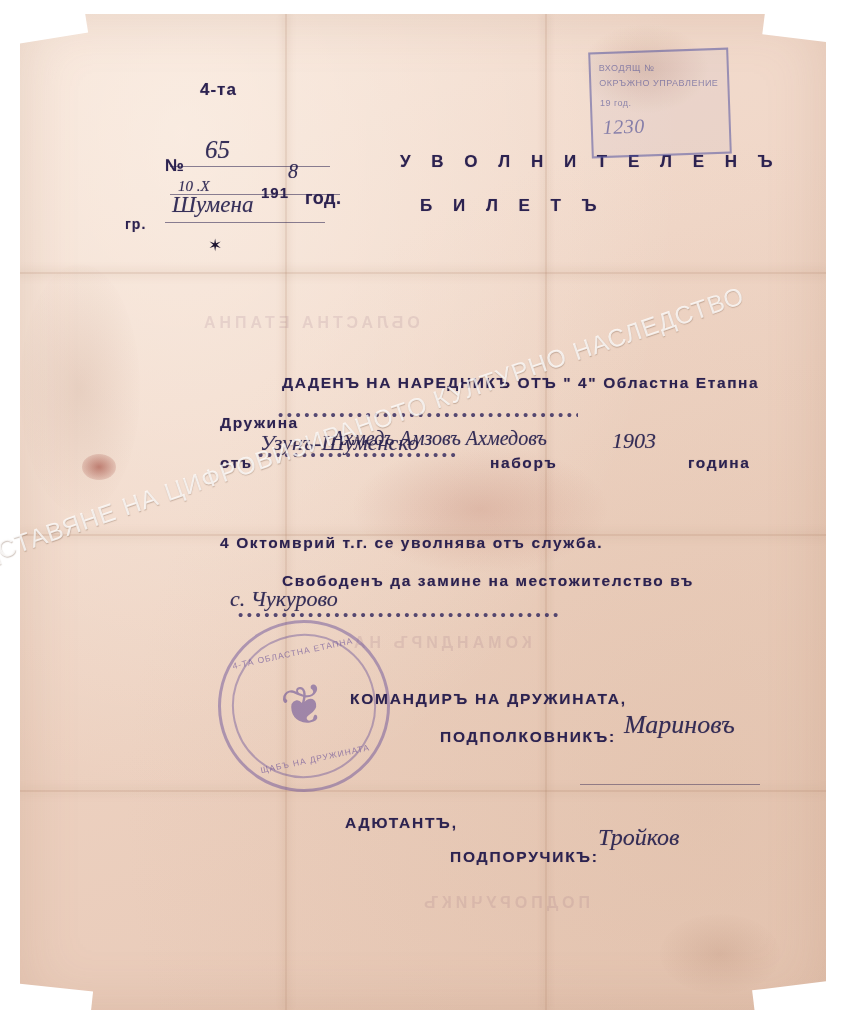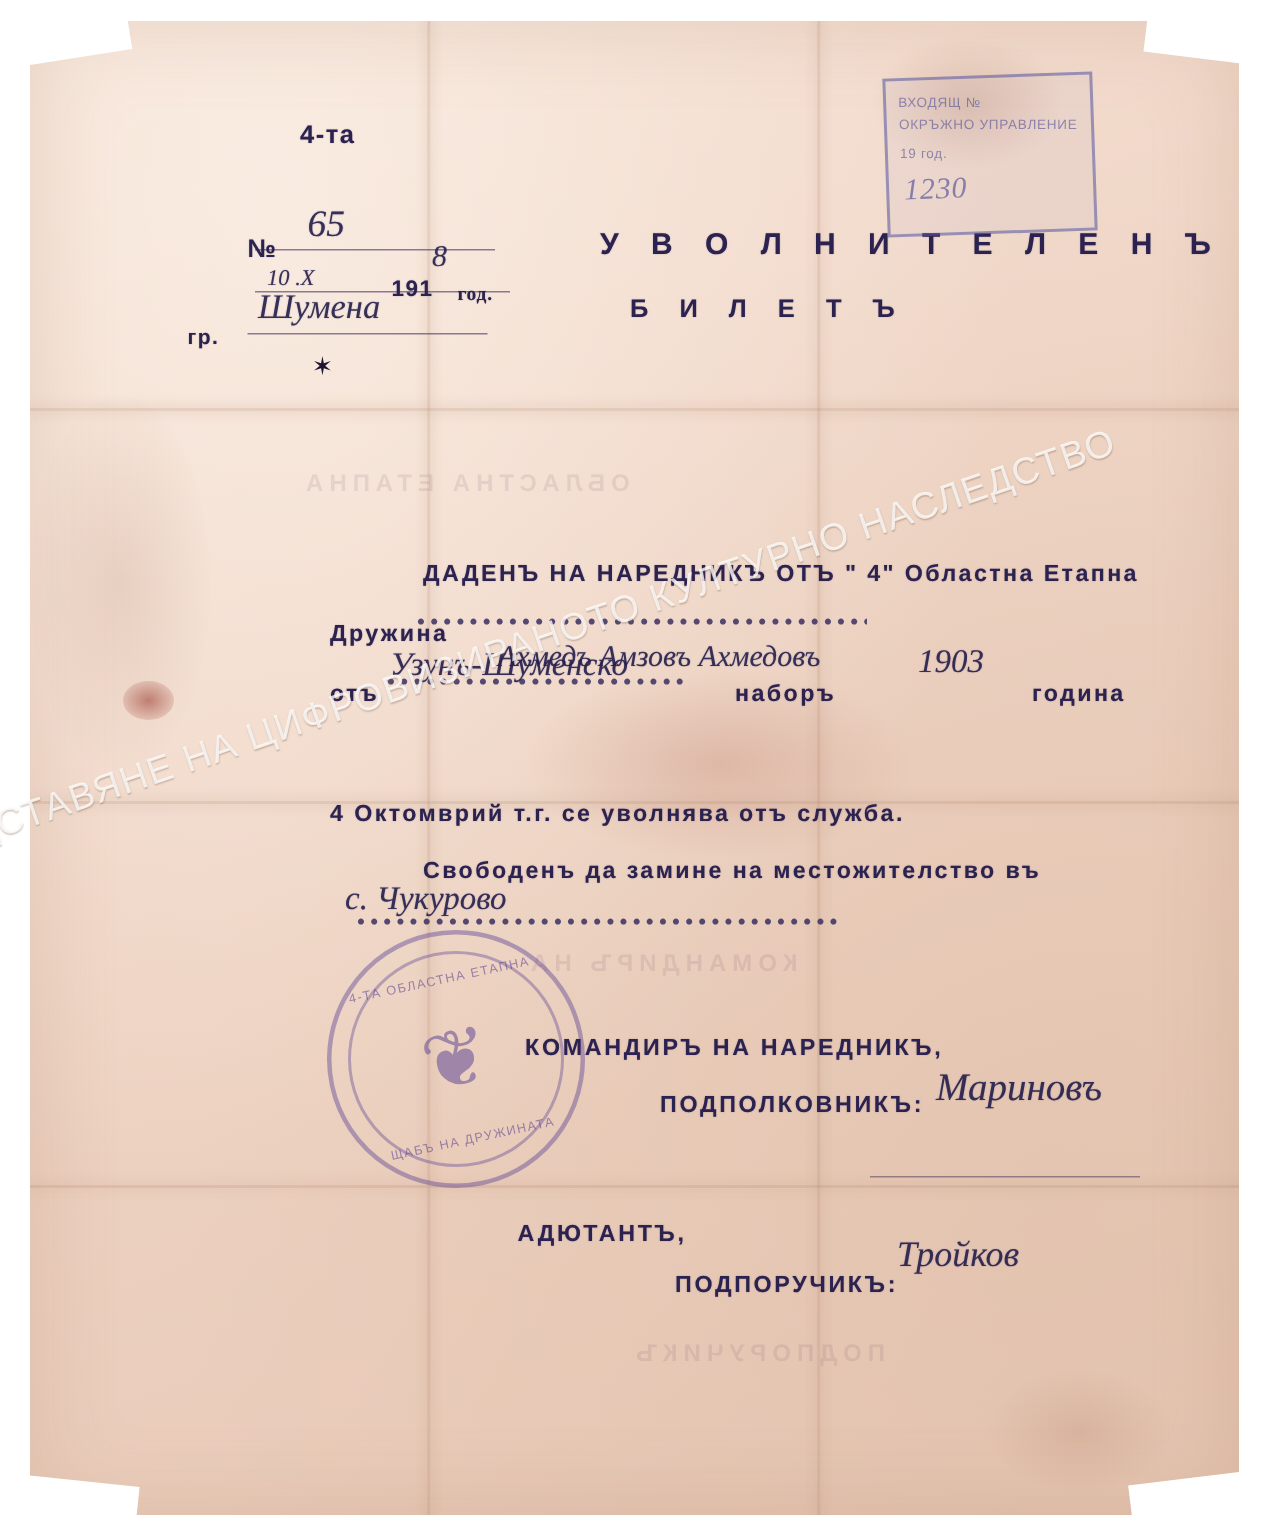--- a/index.html
+++ b/index.html
@@ -84,24 +84,24 @@
     letter-spacing: 2px;
     white-space: pre;
     text-shadow: 0 0 1px rgba(44,34,80,0.35);
     margin-top: 12px;
   }
 
   .hdr-1 { left: 180px; top: 54px; font-size: 17px; letter-spacing: 1px; }
   .hdr-2 { left: 86px;  top: 84px; font-size: 17px; letter-spacing: 2.2px; }
   .hdr-no { left: 145px; top: 130px; font-size: 17px; letter-spacing: 1px; }
   .hdr-year { left: 241px; top: 158px; font-size: 15px; letter-spacing: 1px; }
-  .hdr-god { left: 285px; top: 162px; font-size: 13px; letter-spacing: 0.5px; font-family: Liberation Serif, serif; }
+  .hdr-god { left: 285px; top: 162px; font-size: 18px; letter-spacing: 0.5px; }
   .hdr-gr { left: 105px; top: 190px; font-size: 14px; letter-spacing: 1px; }
 
-  .title-1 { left: 380px; top: 126px; font-size: 20px; letter-spacing: 8px; }
+  .title-1 { left: 380px; top: 126px; font-size: 17px; letter-spacing: 8px; }
   .title-2 { left: 400px; top: 170px; font-size: 17px; letter-spacing: 8px; }
 
   .body-line { font-size: 15.5px; letter-spacing: 1.6px; }
   .l1 { left: 262px; top: 348px; }
   .l2 { left: 200px; top: 388px; }
   .l3 { left: 200px; top: 428px; }
   .l4 { left: 200px; top: 468px; }
   .l5 { left: 200px; top: 508px; }
   .l6 { left: 262px; top: 546px; }
 
@@ -333,21 +333,21 @@
 
     <div class="hand h-village">с. Чукурово</div>
     <div class="dots d7">••••••••••••••••••••••••••••••••••••••••••••••</div>
 
     <div class="stamp-round">
       <div class="arc-top">4-ТА ОБЛАСТНА ЕТАПНА</div>
       <div class="lion">❦</div>
       <div class="arc-bot">ЩАБЪ НА ДРУЖИНАТА</div>
     </div>
 
-    <div class="typed sig-1">КОМАНДИРЪ НА НАРЕДНИКЪ,</div>
+    <div class="typed sig-1">КОМАНДИРЪ НА ДРУЖИНАТА,</div>
     <div class="typed sig-2">ПОДПОЛКОВНИКЪ:</div>
     <div class="hand h-sign1">Мариновъ</div>
     <div class="rule r-sign"></div>
 
     <div class="typed sig-3">АДЮТАНТЪ,</div>
     <div class="typed sig-4">ПОДПОРУЧИКЪ:</div>
     <div class="hand h-sign2">Тройков</div>
 
   </div>
 

